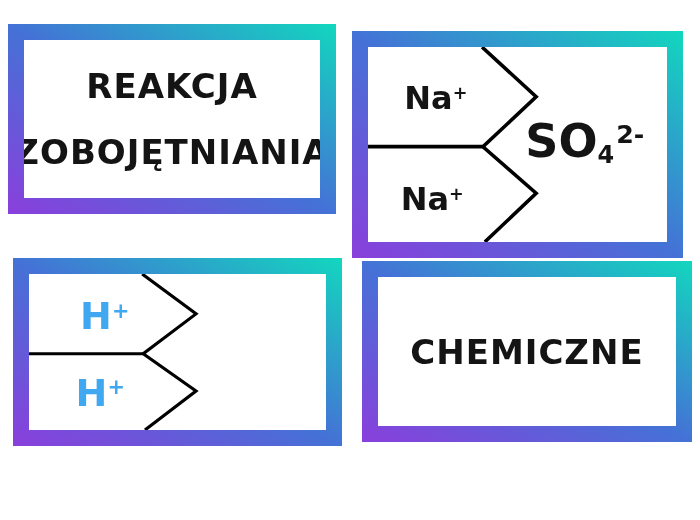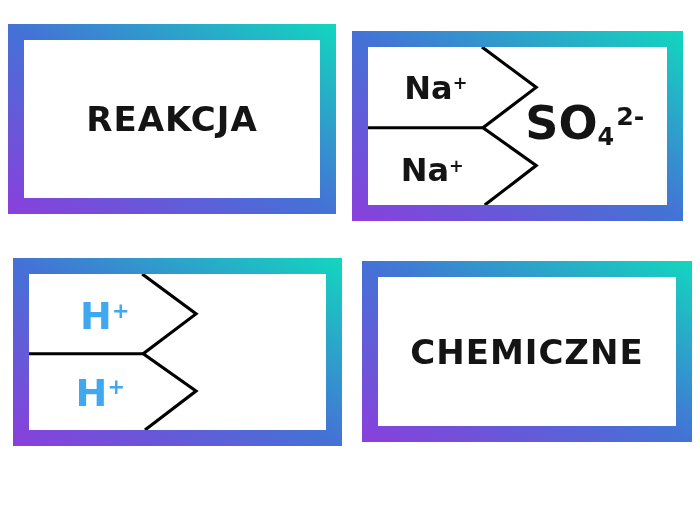--- a/index.html
+++ b/index.html
@@ -40,24 +40,25 @@
   .anion sup.charge-gap{margin-left:12px;}
 </style>
 </head>
 <body>
 
 <div class="canvas">
 
   <div class="card" style="left:8px;top:24px;width:328px;height:190px">
     <div class="card-inner text-card">
       <div class="title-line">REAKCJA</div>
+      <div class="title-line">ZOBOJĘTNIANIA</div>
     </div>
   </div>
 
-  <div class="card" style="left:352px;top:31px;width:331px;height:190px">
+  <div class="card" style="left:352px;top:31px;width:331px;height:227px">
     <div class="card-inner">
       <svg class="puzzle-svg" viewBox="0 0 320 180" preserveAspectRatio="none">
         <polyline points="122,0 180,46 123,92 180,135 125,180" fill="none" stroke="#000000" stroke-width="3.5"></polyline>
         <line x1="0" y1="92" x2="123" y2="92" stroke="#000000" stroke-width="3.5"></line>
       </svg>
       <div class="ion cation" style="left:22.7%;top:26%"><span>Na</span><sup>+</sup></div>
       <div class="ion cation" style="left:21.5%;top:78%"><span>Na</span><sup>+</sup></div>
       <div class="ion anion" style="left:72.5%;top:48%"><span>SO</span><sub>4</sub><sup class="charge-tight">2-</sup></div>
     </div>
   </div>

